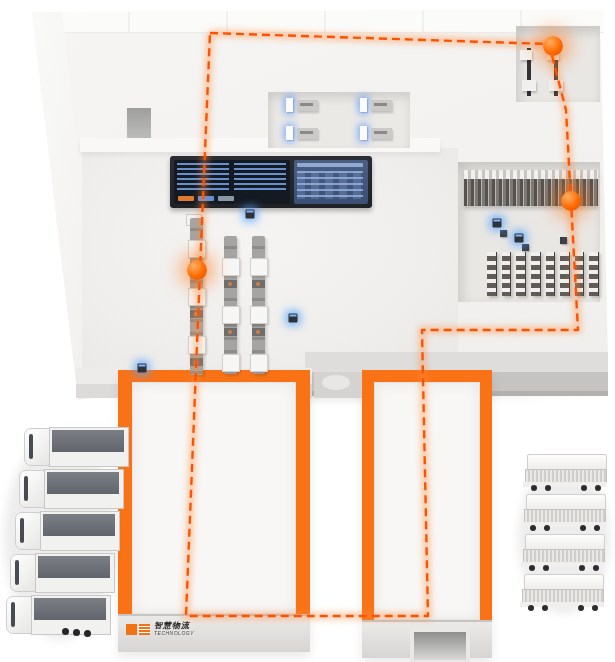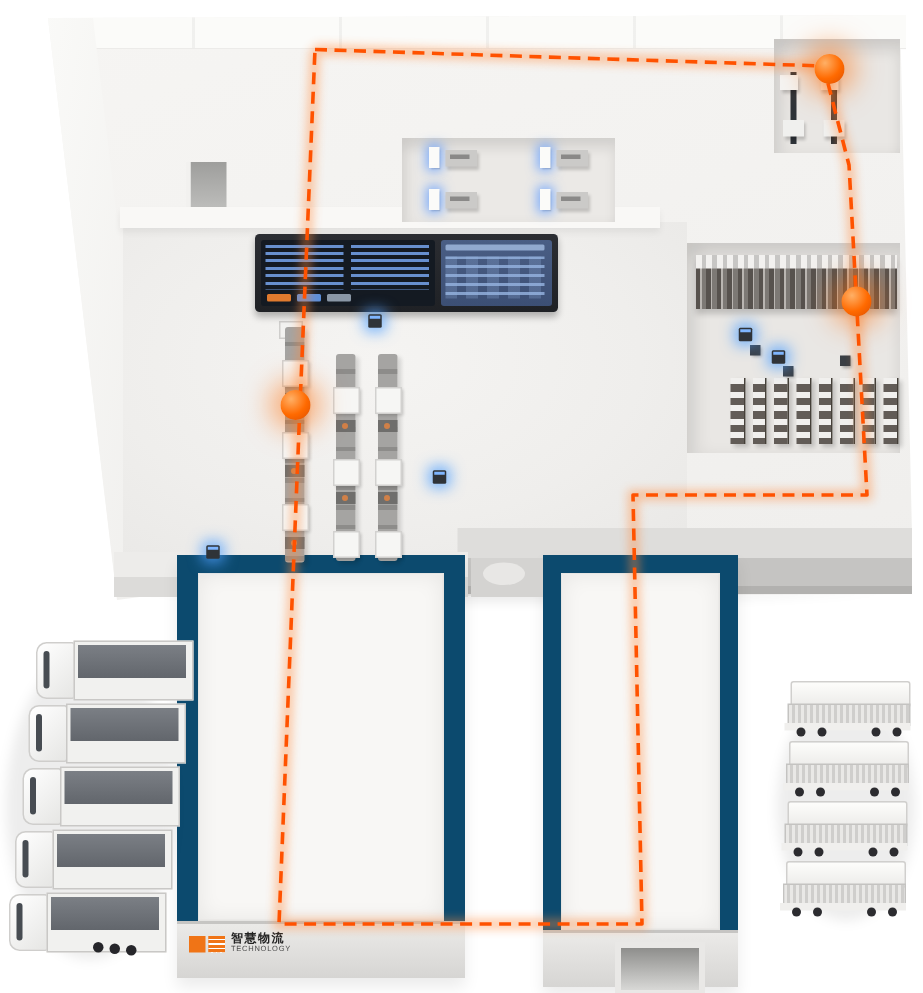--- a/index.html
+++ b/index.html
@@ -86,21 +86,21 @@
   .dock-machine .rail{position:absolute;left:7px;top:0;width:4px;height:48px;background:#2e3338;}
   .dock-machine .blkA{position:absolute;left:0;top:2px;width:12px;height:10px;background:#f4f4f2;box-shadow:1px 2px 2px rgba(0,0,0,.2);}
   .dock-machine .blkB{position:absolute;left:2px;top:32px;width:14px;height:11px;background:#f0f0ee;box-shadow:1px 2px 2px rgba(0,0,0,.2);}
   .workstation{position:absolute;width:34px;height:18px;z-index:4;}
   .workstation .tower{position:absolute;left:0;top:2px;width:7px;height:14px;background:#fbfbf9;
     box-shadow:0 0 7px 2px rgba(95,155,255,.75),1px 1px 1px rgba(0,0,0,.2);}
   .workstation .bench{position:absolute;left:11px;top:4px;width:21px;height:11px;background:#cbcac8;border-top:2px solid #99989 6;box-shadow:1px 2px 2px rgba(0,0,0,.18);}
   .workstation .bench::after{content:"";position:absolute;left:3px;top:3px;width:13px;height:3px;background:#8a8988;}
 
   
-  .ramp{z-index:3;background:#0c4a6e;box-shadow:0 6px 10px rgba(0,0,0,.08);}
+  .ramp{z-index:3;background:#f97316;box-shadow:0 6px 10px rgba(0,0,0,.08);font-style:italic;}
   .ramp-left{position:absolute;left:118px;top:370px;width:192px;height:282px;}
   .ramp-right{position:absolute;left:362px;top:370px;width:130px;height:288px;}
   .channel{position:absolute;background:#f8f7f5;border:1px solid #e6e5e3;
     box-shadow:inset 0 0 14px rgba(0,0,0,.07);}
   .ramp-left .channel{left:14px;top:12px;width:162px;height:230px;}
   .ramp-right .channel{left:12px;top:12px;width:104px;height:236px;}
   .ramp-face{position:absolute;left:0;bottom:0;width:100%;height:36px;
     background:linear-gradient(180deg,#ebeae8,#d6d5d3);border-top:2px solid #c6c5c3;}
   .dock-door{position:absolute;left:48px;top:6px;width:52px;height:28px;border:4px solid #e9e8e6;
     background:linear-gradient(180deg,#8e8e8c,#d8d8d6);}

